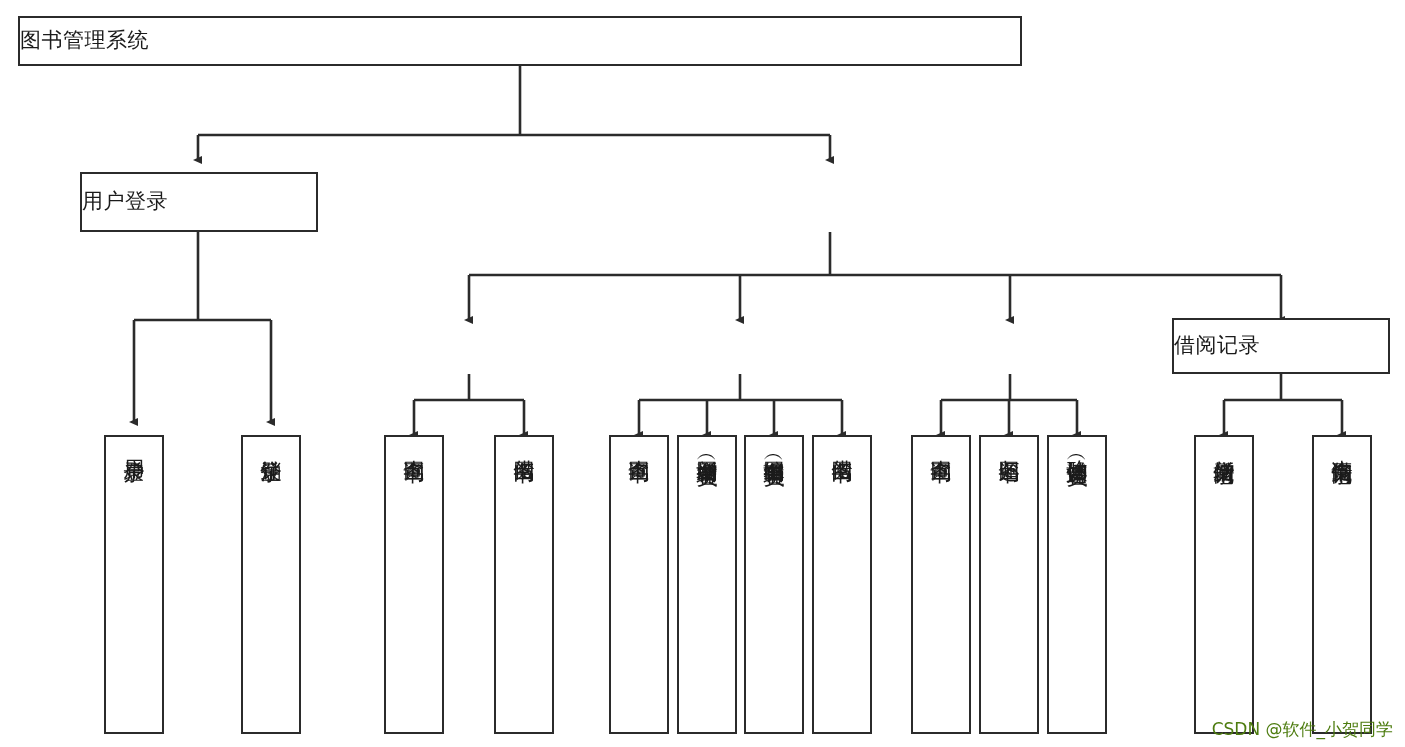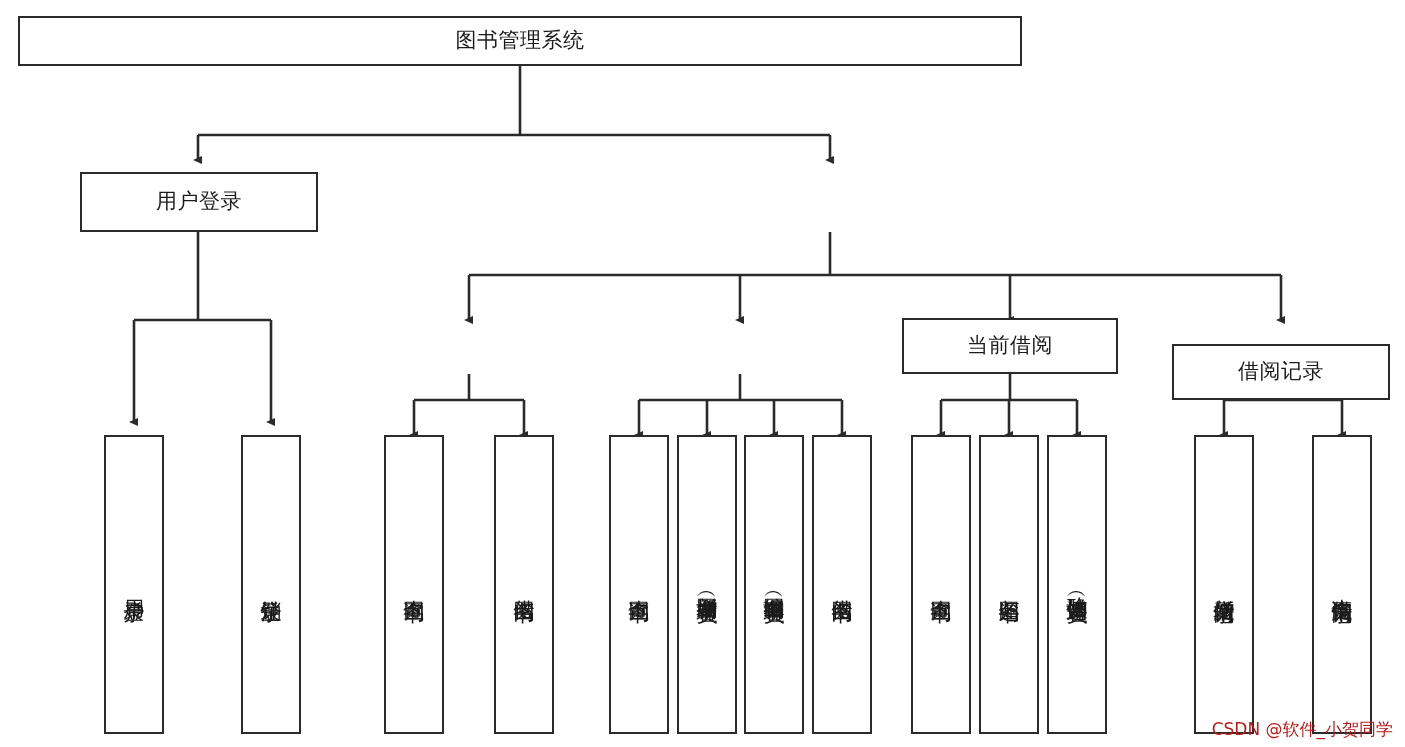--- a/index.html
+++ b/index.html
@@ -26,21 +26,21 @@
     height: 747px;
     pointer-events: none;
   }
   .node {
     position: absolute;
     box-sizing: border-box;
     border: 2px solid #2b2b2b;
     background: #ffffff;
     display: flex;
     align-items: center;
-    justify-content: center;
+    justify-content: flex-start;
     color: #1b1b1b;
     z-index: 2;
   }
   .node.horiz {
     font-size: 21px;
     letter-spacing: 0.5px;
     line-height: 1.1;
   }
   .node.vert {
     writing-mode: vertical-rl;
@@ -57,21 +57,21 @@
   }
   .node .label {
     display: block;
     text-align: center;
   }
   #watermark {
     position: absolute;
     right: 12px;
     bottom: 6px;
     font-size: 17px;
-    color: #b91c1c;
+    color: #4d7c0f;
     z-index: 5;
     white-space: nowrap;
     font-family: "DejaVu Sans", "Liberation Sans", sans-serif;
   }
 </style>
 </head>
 <body>
 
 <div id="canvas">
 
@@ -131,24 +131,21 @@
   </svg>
 
   <div class="node horiz" style="left:18px; top:16px; width:1004px; height:50px;">
     <span class="label">图书管理系统</span>
   </div>
 
   <div class="node horiz" style="left:80px; top:172px; width:238px; height:60px;">
     <span class="label">用户登录</span>
   </div>
 
-  <div class="node horiz" style="left:902px; top:318px; width:216px; height:56px;">
-    <span class="label">当前借阅</span>
-  </div>
-  <div class="node horiz" style="left:1172px; top:318px; width:218px; height:56px;margin-top:26px;">
+  <div class="node horiz" style="left:1172px; top:318px; width:218px; height:56px;">
     <span class="label">借阅记录</span>
   </div>
 
   <div class="node vert" style="left:104px; top:435px; width:60px; height:299px;">
     <span class="label">用户登录</span>
   </div>
   <div class="node vert" style="left:241px; top:435px; width:60px; height:299px;">
     <span class="label">注销登录</span>
   </div>
 

